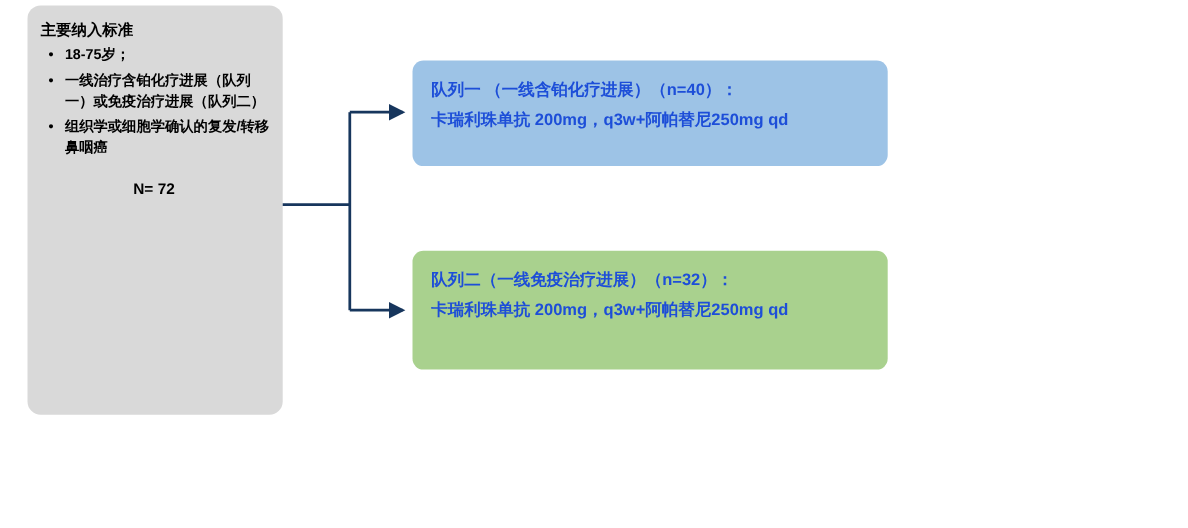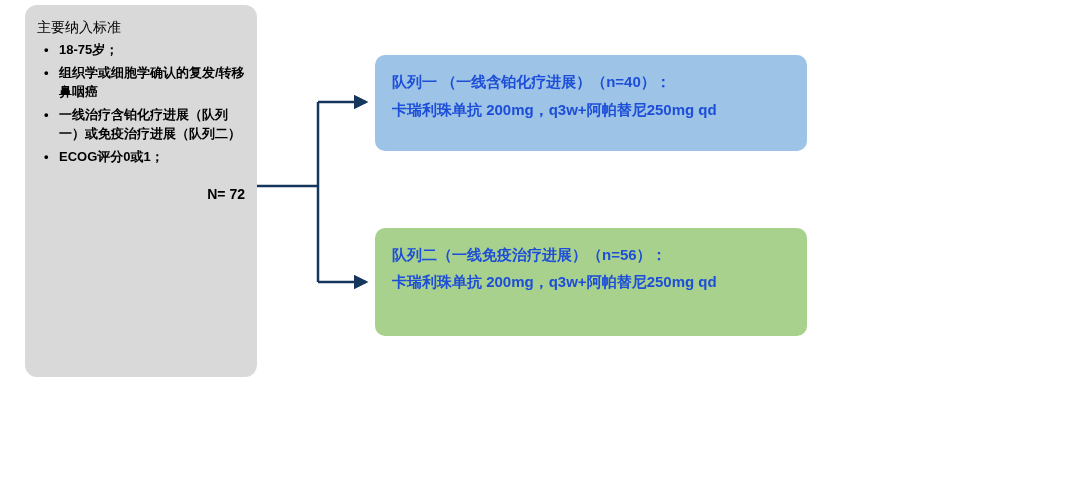--- a/index.html
+++ b/index.html
@@ -23,21 +23,21 @@
     left: 25px;
     top: 5px;
     width: 232px;
     height: 372px;
     background: #D9D9D9;
     border-radius: 12px;
     padding: 10px 12px 8px 10px;
     box-sizing: border-box;
   }
   .crit-header {
-    font-weight: normal;
+    font-weight: bold;
     font-size: 14px;
     line-height: 20px;
     margin: 2px 0 3px 2px;
   }
   .crit-list {
     margin: 0 0 2px 0;
   }
   .crit-item {
     position: relative;
     padding-left: 24px;
@@ -49,21 +49,21 @@
   .crit-item::before {
     content: "•";
     position: absolute;
     left: 9px;
     top: 0;
     font-size: 13px;
   }
   .sample-size {
     font-weight: bold;
     font-size: 14px;
-    text-align: right;
+    text-align: center;
     margin-top: 20px;
   }
 
   
   .cohort {
     position: absolute;
     left: 375px;
     width: 432px;
     border-radius: 10px;
     padding: 13px 16px 10px 17px;
@@ -102,23 +102,22 @@
 </head>
 <body>
 
 <div class="canvas">
 
   <div class="criteria-box">
     <div class="crit-header">主要纳入标准</div>
 
     <div class="crit-list">
       <div class="crit-item">18-75岁；</div>
+      <div class="crit-item">一线治疗含铂化疗进展（队列一）或免疫治疗进展（队列二）</div>
       <div class="crit-item">组织学或细胞学确认的复发/转移鼻咽癌</div>
-      <div class="crit-item">一线治疗含铂化疗进展（队列一）或免疫治疗进展（队列二）</div>
-      <div class="crit-item">ECOG评分0或1；</div>
     </div>
 
 
 
     <div class="sample-size">N= 72</div>
   </div>
 
   <svg class="connectors" viewBox="0 0 1080 480" xmlns="http://www.w3.org/2000/svg">
     <defs>
       <marker id="arrowhead" markerWidth="8" markerHeight="8" refX="5" refY="3" orient="auto" markerUnits="strokeWidth">
@@ -130,17 +129,17 @@
     <path d="M318,102 L366,102" fill="none" stroke-width="2.5" marker-end="url(#arrowhead)" stroke="#17365D"></path>
     <path d="M318,282 L366,282" fill="none" stroke-width="2.5" marker-end="url(#arrowhead)" stroke="#17365D"></path>
   </svg>
 
   <div class="cohort cohort-1">
     <div class="line">队列一 （一线含铂化疗进展）（n=40）：</div>
     <div class="line">卡瑞利珠单抗 200mg，q3w+阿帕替尼250mg qd</div>
   </div>
 
   <div class="cohort cohort-2">
-    <div class="line">队列二（一线免疫治疗进展）（n=56）：</div>
+    <div class="line">队列二（一线免疫治疗进展）（n=32）：</div>
     <div class="line">卡瑞利珠单抗 200mg，q3w+阿帕替尼250mg qd</div>
   </div>
 
 </div>
 
 </body></html>

